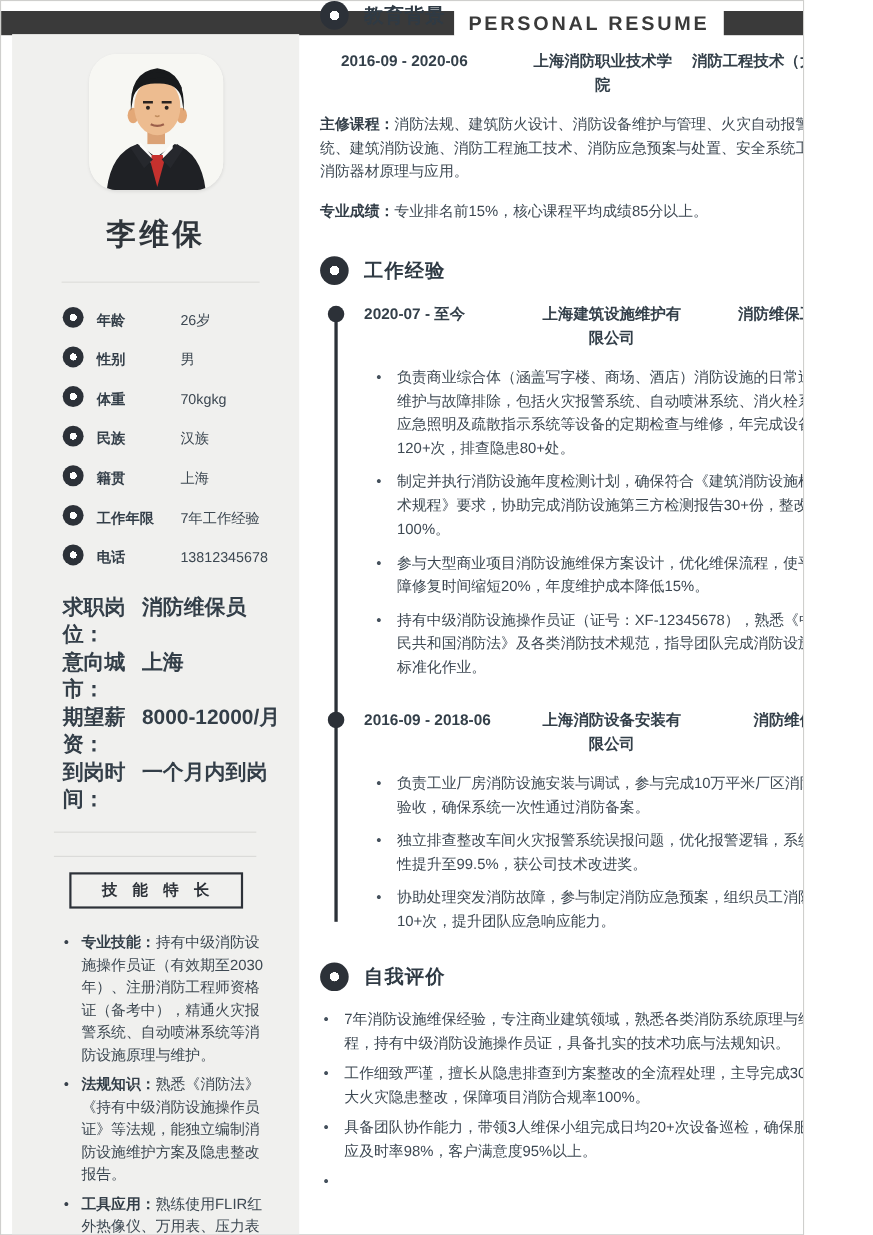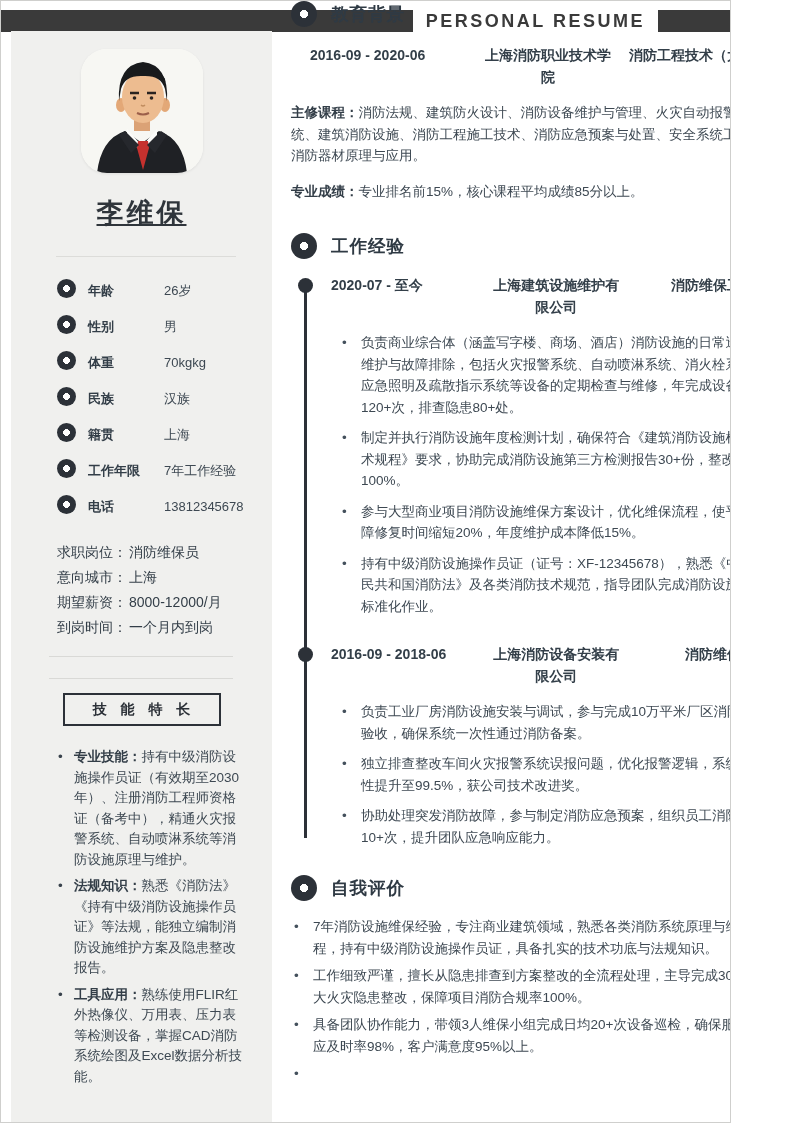--- a/index.html
+++ b/index.html
@@ -16,33 +16,33 @@
   .topbar .title-wrap { background:#ffffff; padding:0 13px; display:flex; align-items:center; }
   .topbar .title { font-size:18px; font-weight:700; letter-spacing:2.5px; color:#3a3a3a; white-space:nowrap; }
 
   
   .sidebar { position:absolute; left:10px; top:30px; width:261px; height:1092px;
              background:#f0f0ee; overflow:hidden; }
   .photo-card { width:122px; height:124px; margin:18px auto 0; background:#fbfbf8;
                 border-radius:26px; overflow:hidden; box-shadow:0 1px 3px rgba(0,0,0,.08); }
   .photo-card svg { display:block; width:100%; height:100%; }
   .name { margin-top:22px; text-align:center; font-size:27px; font-weight:700;
-          letter-spacing:3px; color:#2f353b;text-decoration:underline; }
+          letter-spacing:3px; color:#2f353b; }
   .side-divider { height:1px; background:#dcdcd9; margin:25px 36px 0 45px; }
 
   .info-list { margin-top:22px; }
   .info-row { display:flex; align-items:flex-start; padding-left:46px; padding-right:16px;
               margin-bottom:15px; font-size:13px; line-height:19px; }
   .donut-sm { flex:0 0 19px; width:19px; height:19px; border-radius:50%;
               background:radial-gradient(circle at 50% 50%, #ffffff 0 3.2px, #2c3138 3.3px); }
   .info-label { width:76px; margin-left:12px; font-weight:700; color:#333e48; padding-top:2px; }
   .info-value { flex:1; color:#3d4852; padding-top:2px; word-break:break-all; }
 
   .intent-list { margin-top:24px; padding:0 16px 0 46px; }
-  .intent-row { display:flex; font-size:14px; font-weight:400; color:#333e48; line-height:25px; }
+  .intent-row { display:flex; font-size:19px; font-weight:700; color:#333e48; line-height:25px; }
   .intent-label { width:72px; }
   .intent-value { flex:1; }
 
   .divider-a { height:1px; background:#d9d9d6; margin:16px 39px 0 38px; }
   .divider-b { height:1px; background:#d9d9d6; margin:21px 39px 0 38px; }
 
   .skill-box { width:158px; height:33px; margin:14px auto 0; border:2px solid #2c3138;
                display:flex; align-items:center; justify-content:center;
                font-size:14px; font-weight:700; letter-spacing:5px; color:#2c3138;
                padding-left:5px; }

